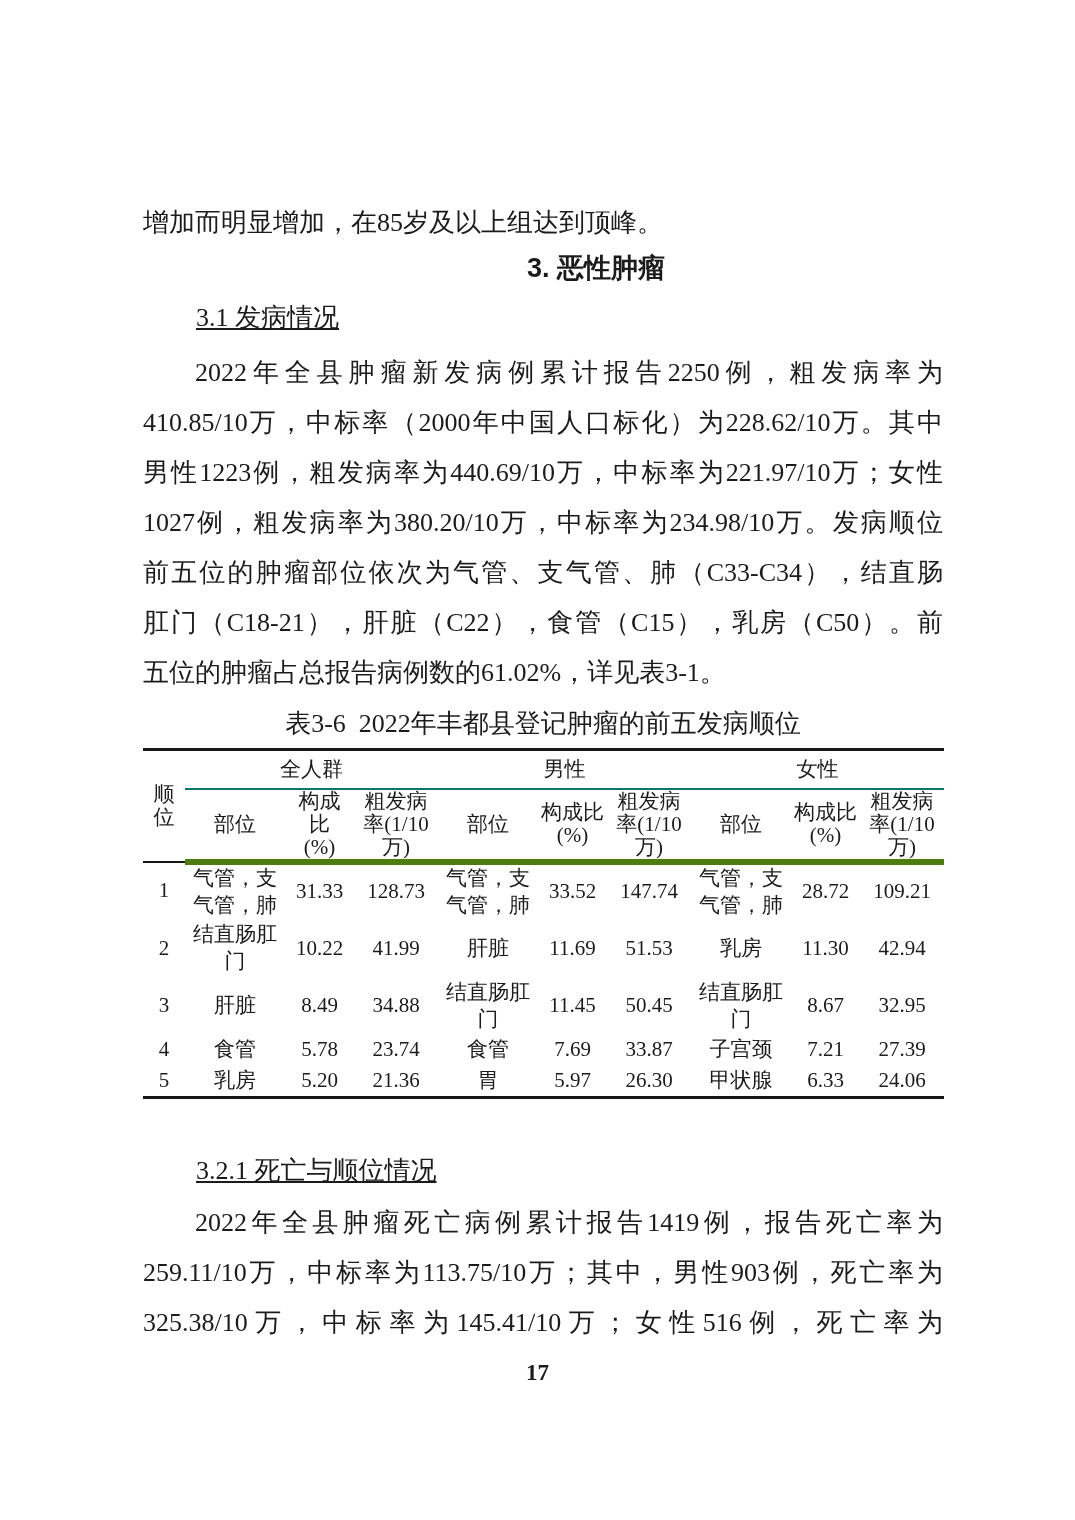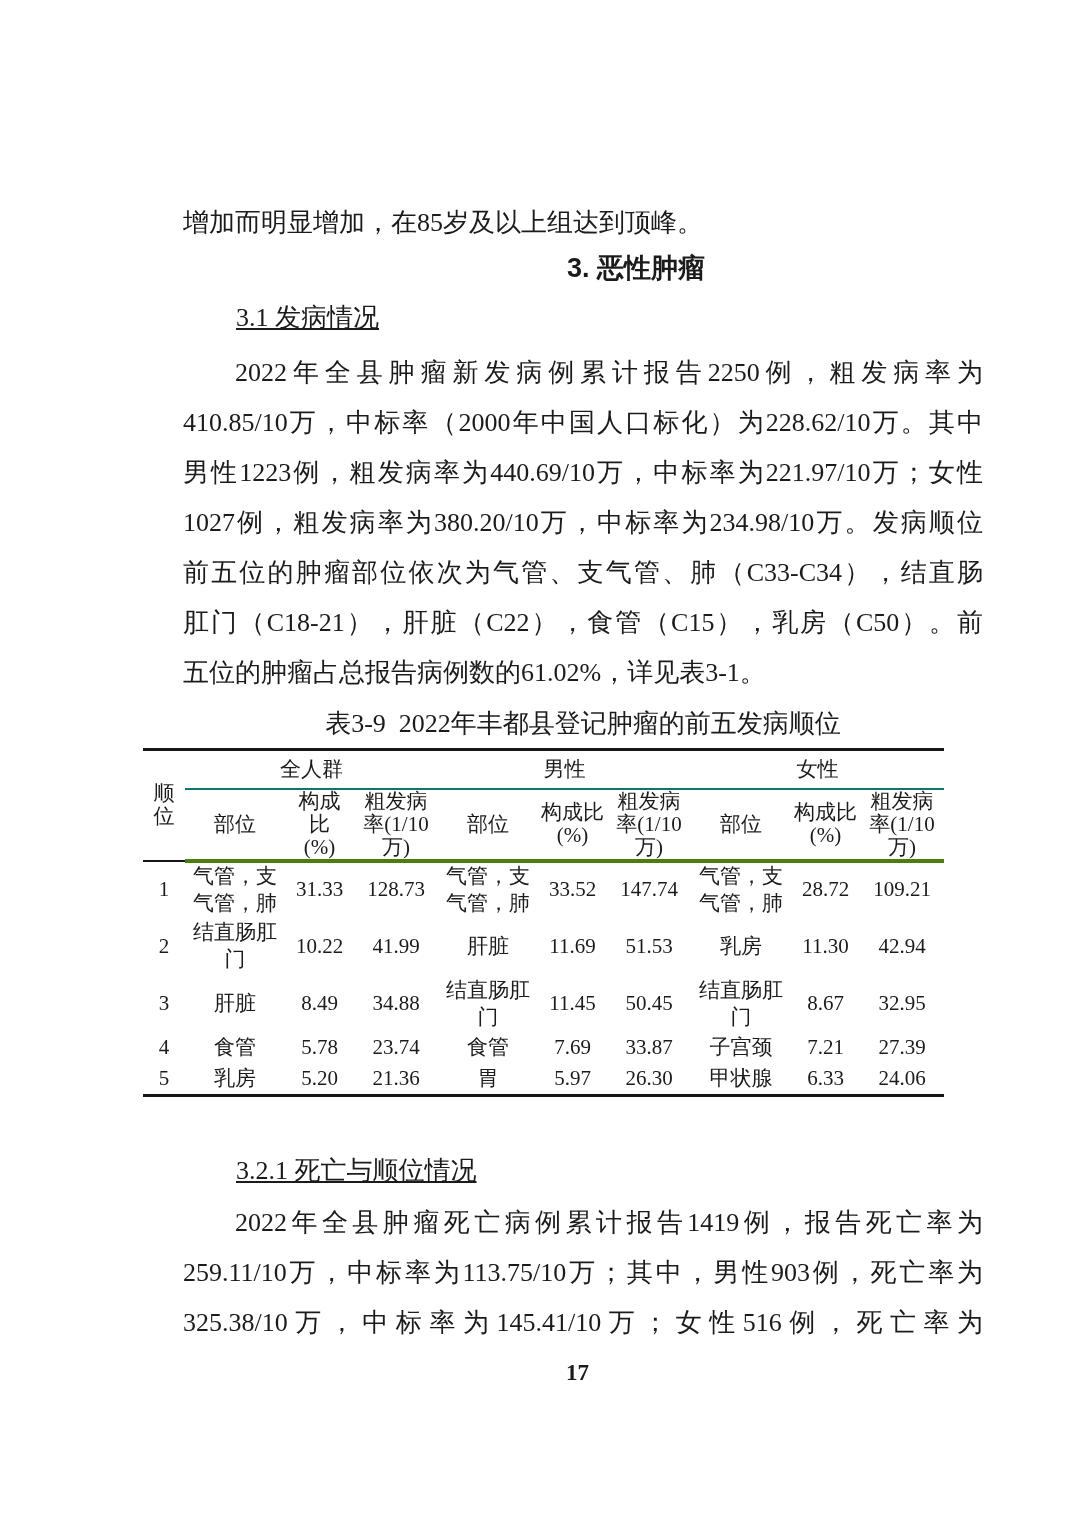--- a/index.html
+++ b/index.html
@@ -6,21 +6,21 @@
   .page {
     position: relative;
     width: 1075px;
     height: 1520px;
     margin: 0 auto;
     background: #ffffff;
     font-family: "Liberation Serif", "DejaVu Serif", serif;
     color: #1b1b1b;
     overflow: hidden;
   }
-  .abs { position: absolute; margin-left: 40px; }
+  .abs { position: absolute; }
   .bline {
     left: 143px;
     width: 800px;
     font-size: 26px;
     line-height: 50px;
     white-space: nowrap;
   }
   .para {
     left: 143px;
     width: 800px;
@@ -66,21 +66,21 @@
     font-weight: normal;
     text-align: center;
     vertical-align: middle;
     padding: 0;
     white-space: pre-line;
     line-height: 27px;
   }
   table.t thead th { line-height: 23px; }
   th.rank-h { line-height: 42px; border-bottom: 2px solid #161616; }
   th.group-h { border-bottom: 2px solid #0f766e; line-height: 36px; }
-  tr.subhead th { border-bottom: 4px solid #4d7c0f; }
+  tr.subhead th { border-bottom: 6px solid #4d7c0f; }
   .pageno {
     left: 0; top: 1356px;
     width: 100%;
     text-align: center;
     font-size: 23px;
     line-height: 34px;
     font-weight: bold;
   }
 </style>
 </head>
@@ -97,21 +97,21 @@
   <div class="abs para" style="top:348px">
     <div class="jline indent">2022年全县肿瘤新发病例累计报告2250例，粗发病率为</div>
     <div class="jline">410.85/10万，中标率（2000年中国人口标化）为228.62/10万。其中</div>
     <div class="jline">男性1223例，粗发病率为440.69/10万，中标率为221.97/10万；女性</div>
     <div class="jline">1027例，粗发病率为380.20/10万，中标率为234.98/10万。发病顺位</div>
     <div class="jline">前五位的肿瘤部位依次为气管、支气管、肺（C33-C34），结直肠</div>
     <div class="jline">肛门（C18-21），肝脏（C22），食管（C15），乳房（C50）。前</div>
     <div class="jline last">五位的肿瘤占总报告病例数的61.02%，详见表3-1。</div>
   </div>
 
-  <div class="abs caption" style="top:702px">表3-9  2022年丰都县登记肿瘤的前五发病顺位</div>
+  <div class="abs caption" style="top:702px">表3-6  2022年丰都县登记肿瘤的前五发病顺位</div>
 
   <table class="t">
     <colgroup>
       <col style="width:42px">
       <col style="width:100px">
         <col style="width:69px">
         <col style="width:84px">
       <col style="width:100px">
         <col style="width:69px">
         <col style="width:84px">

